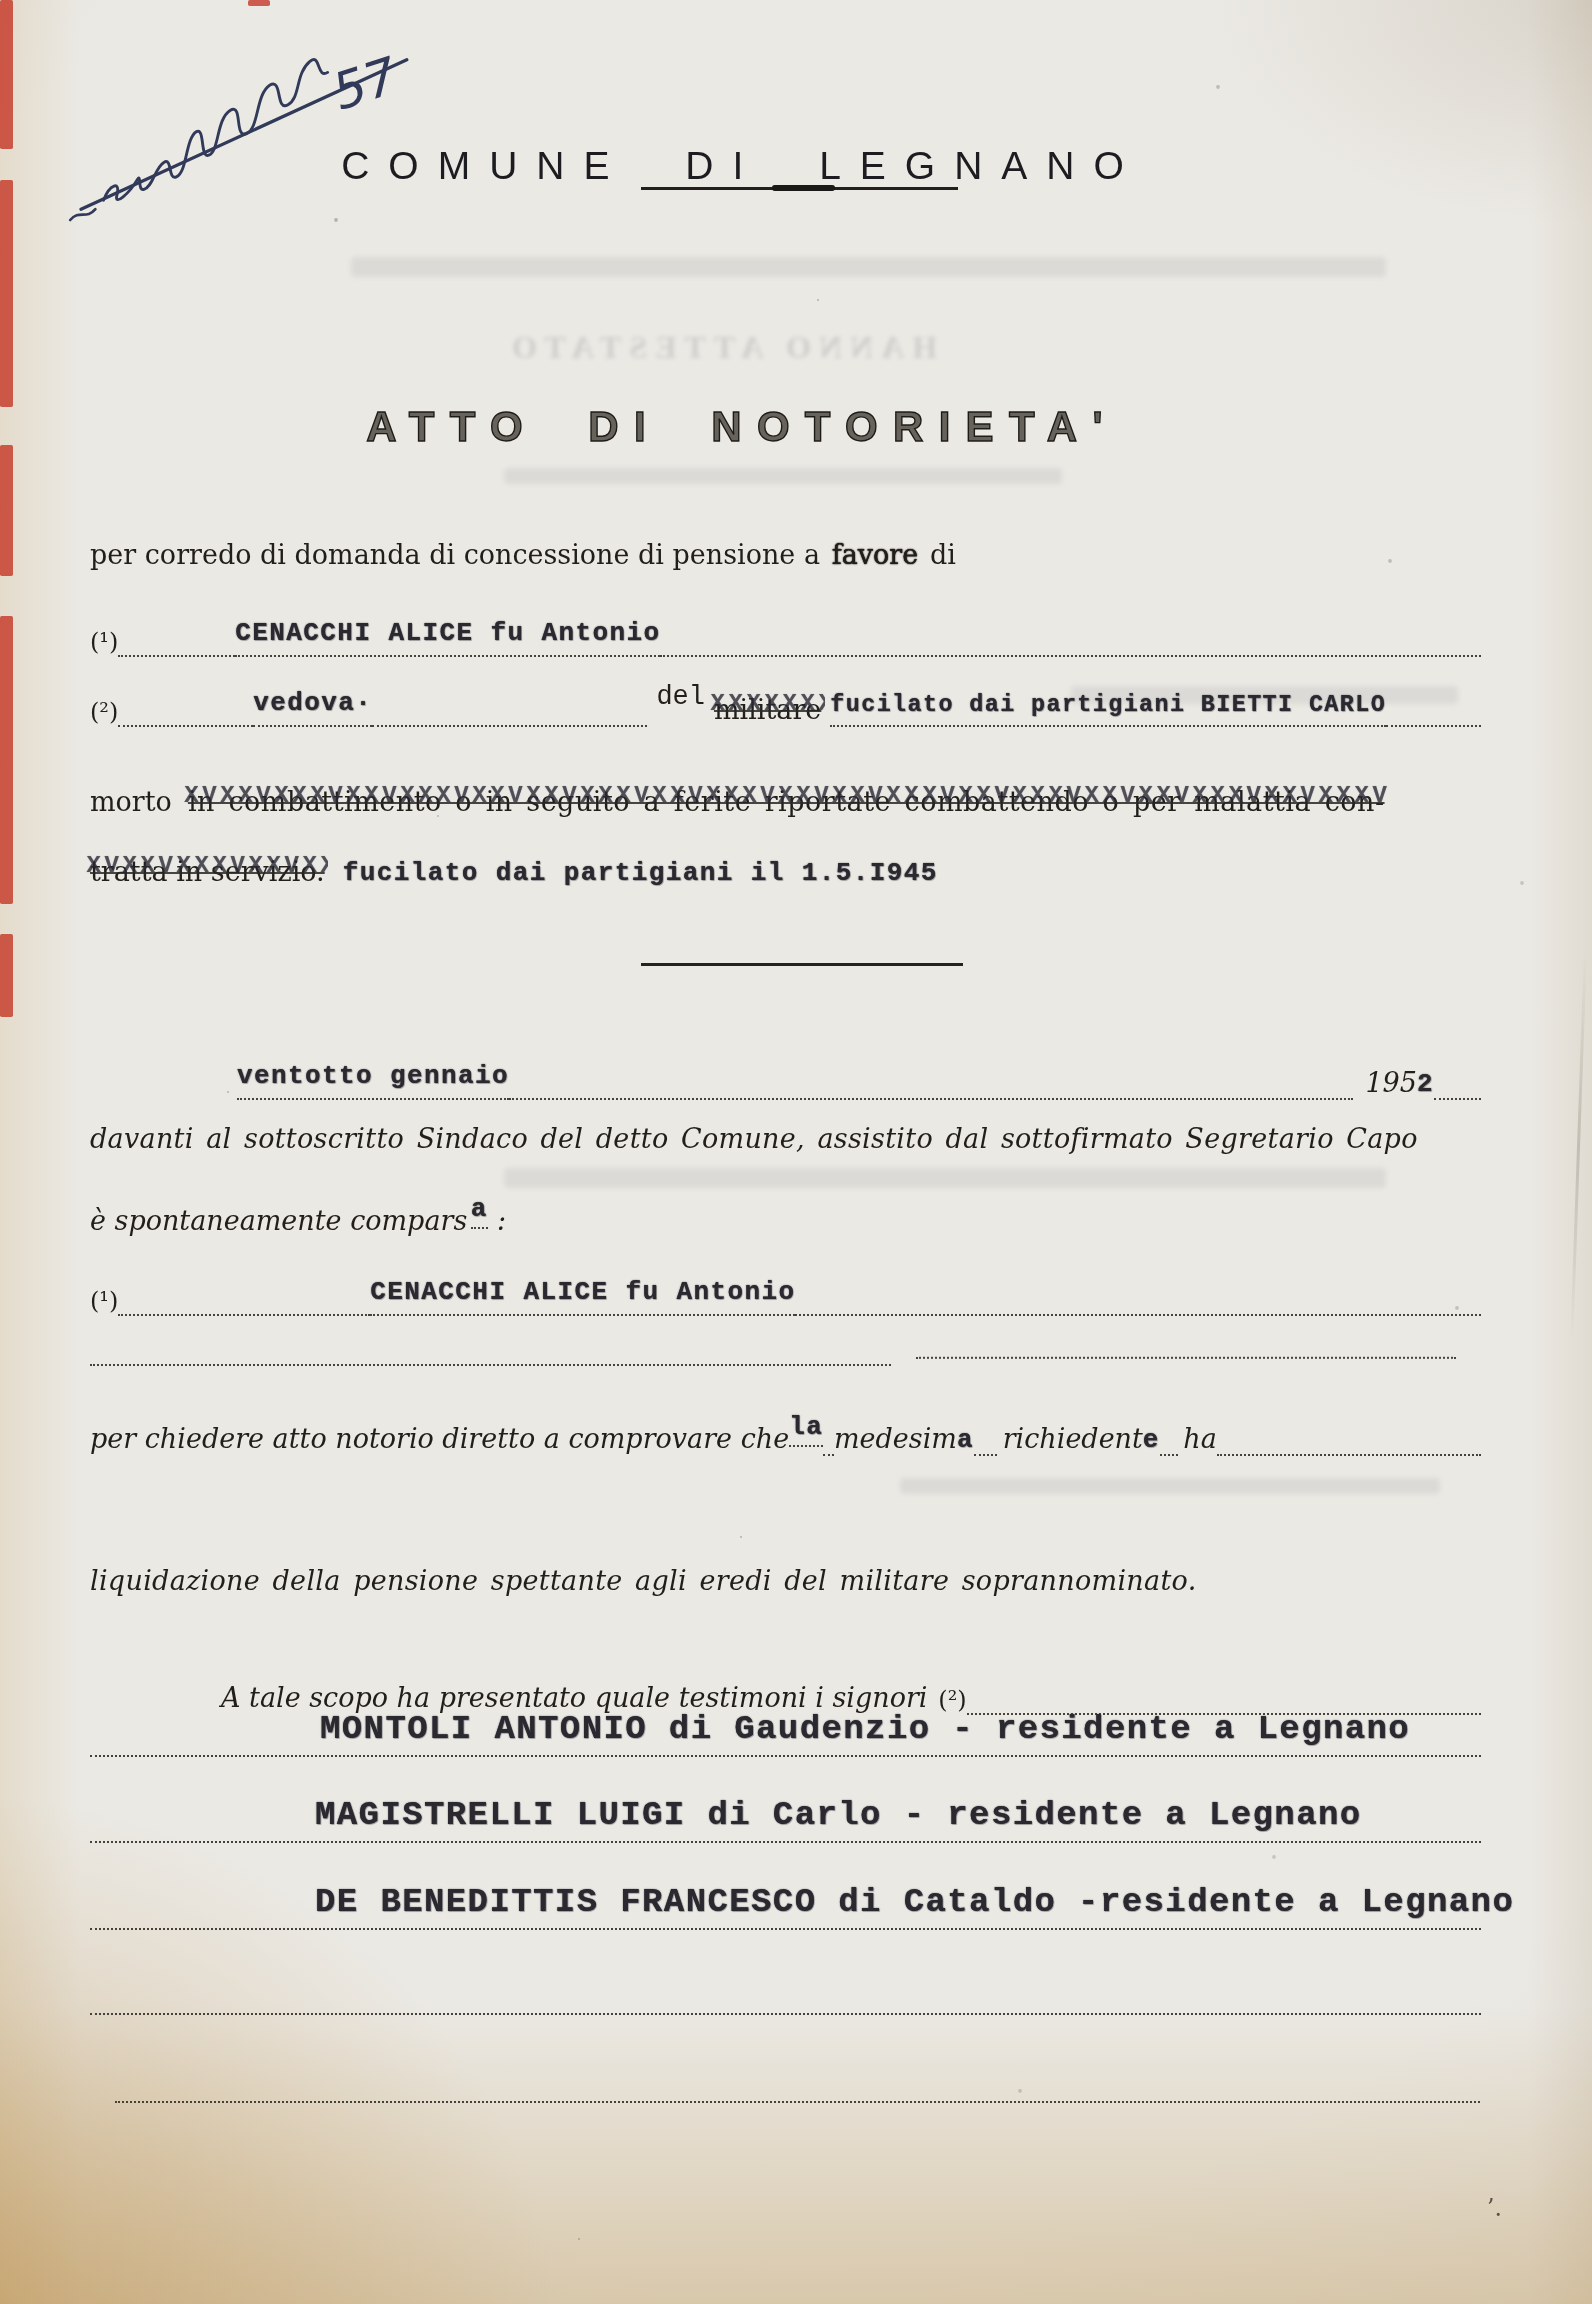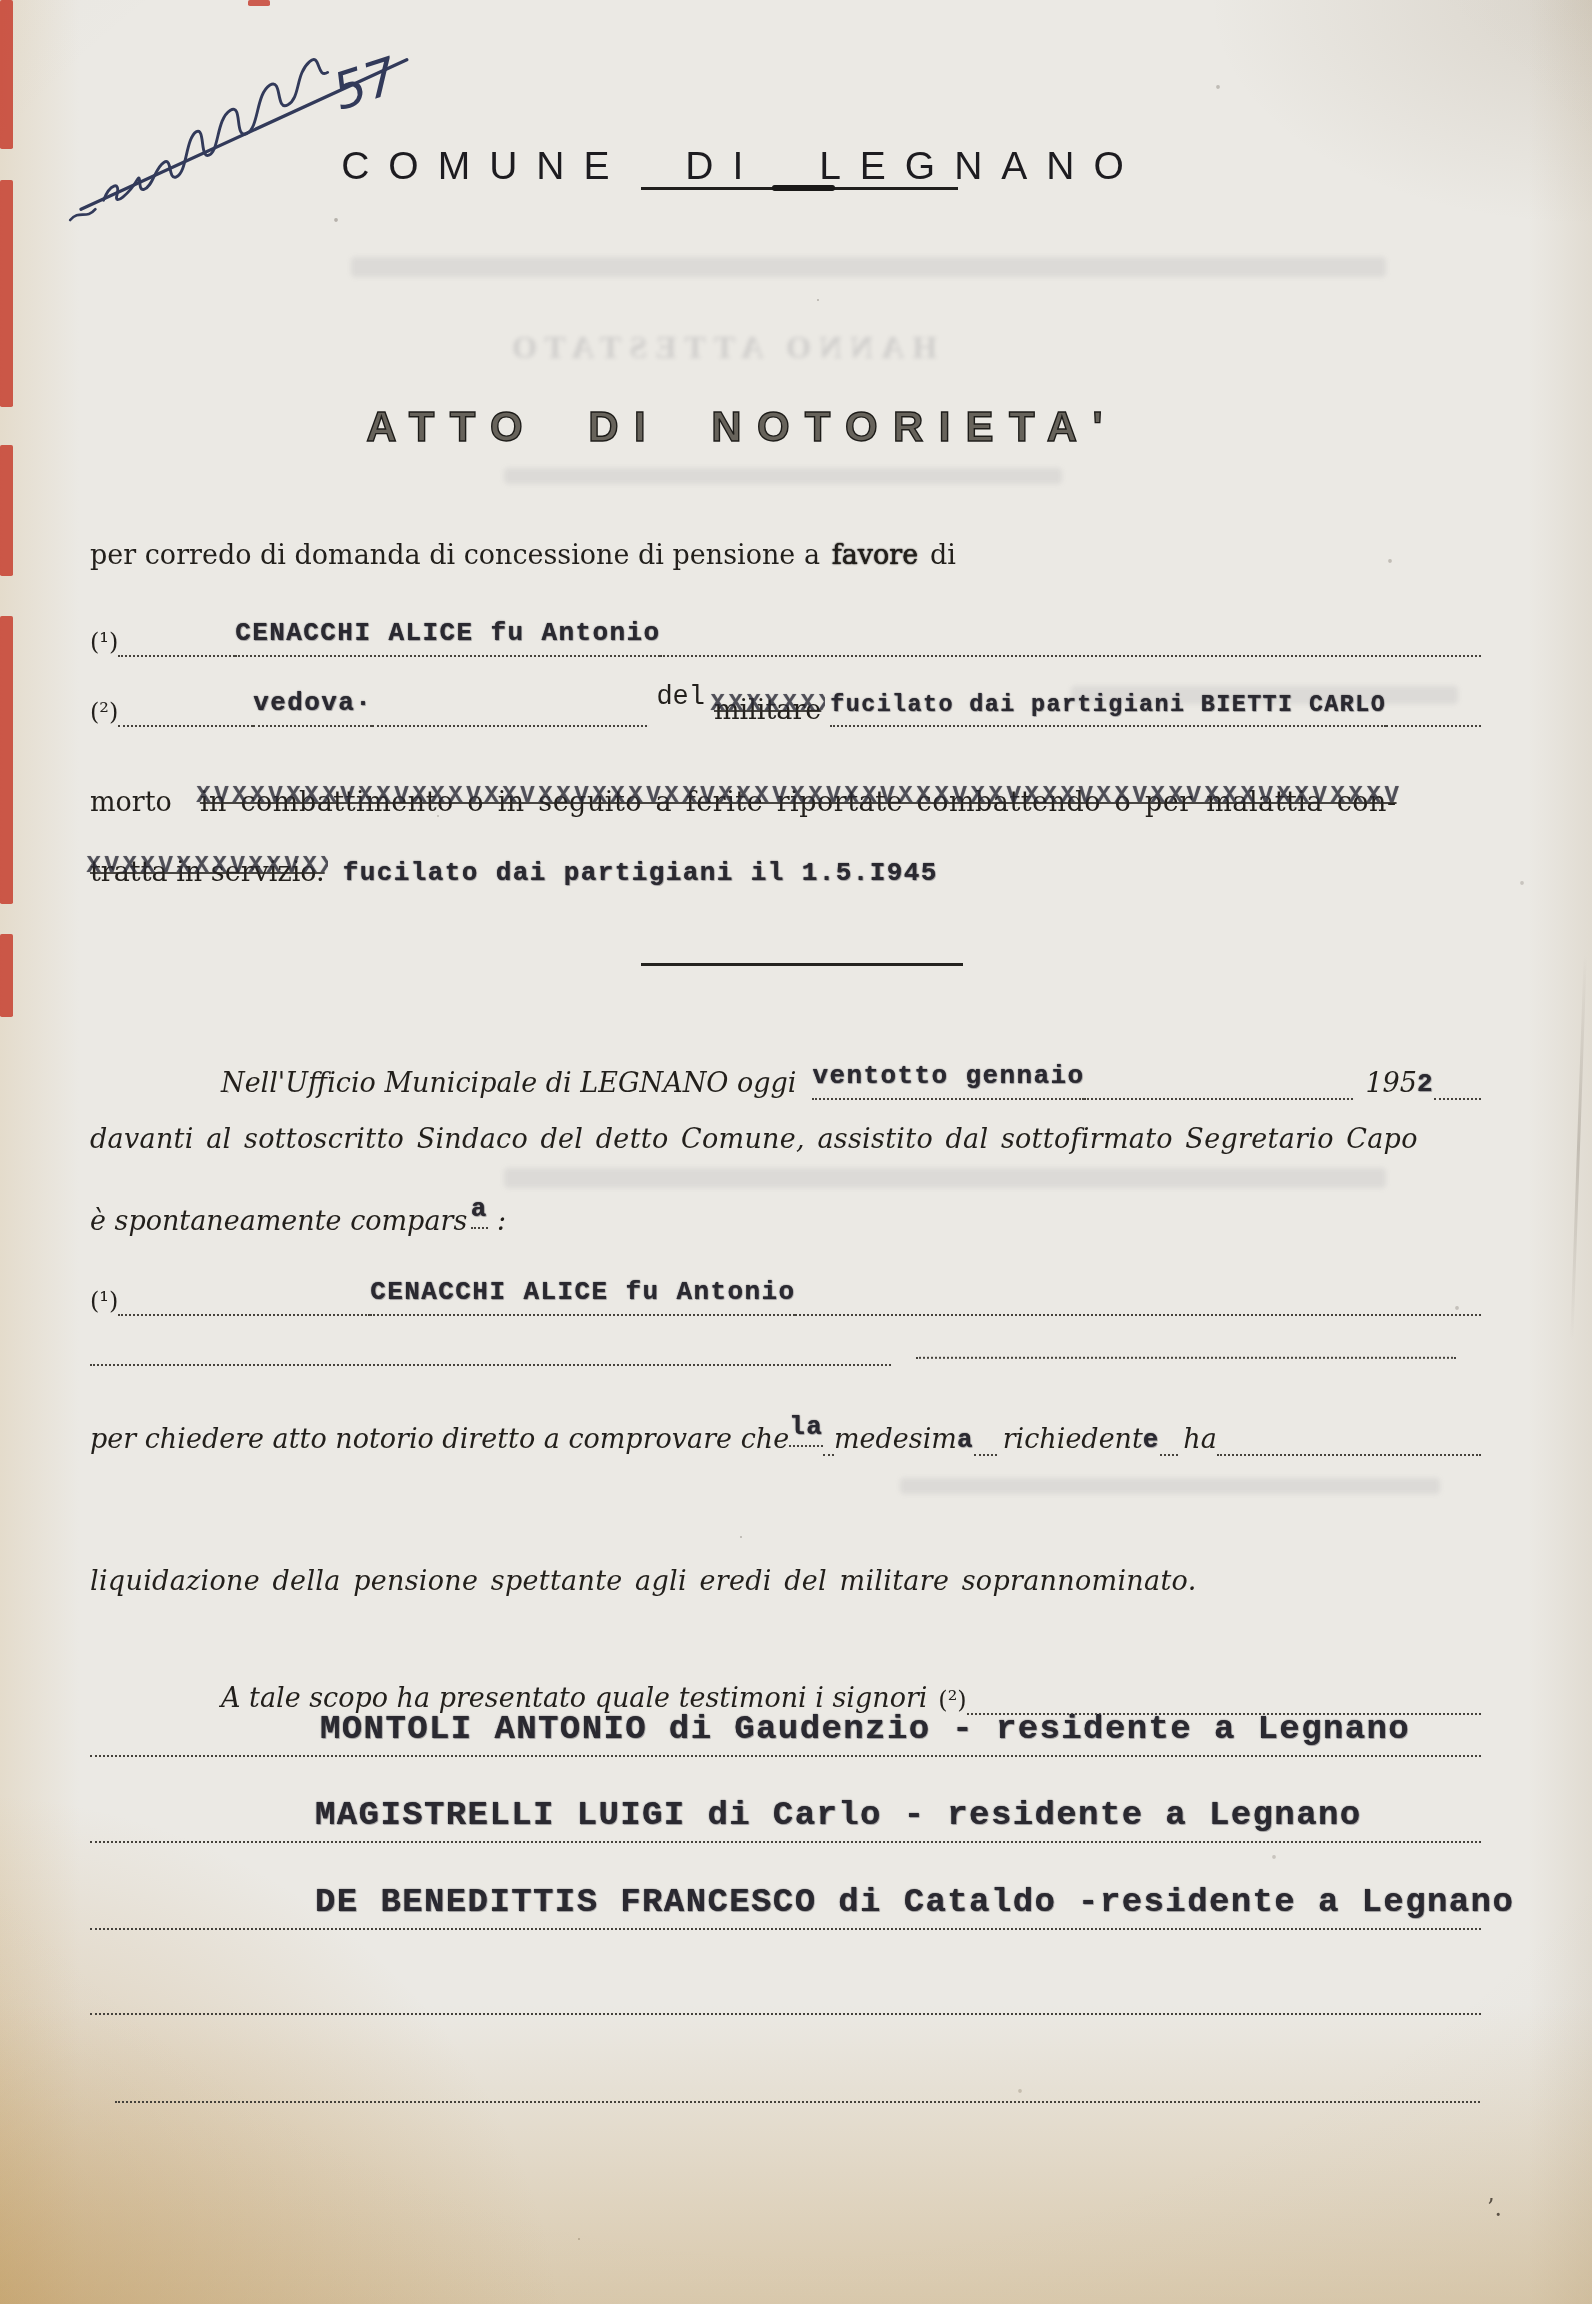--- a/index.html
+++ b/index.html
@@ -124,31 +124,30 @@
     <span class="typed dotu">vedova·</span>
     <span class="fill" style="width:275px;"></span>
     <span class="pt" style="margin:12px 9px;font-family:Liberation Mono, monospace;">del</span>
     <span class="pt struck" data-x="XXXXXXXX">militare</span>
     <span class="typed dotu" style="margin-left:9px;font-size:23.4px;">fucilato dai partigiani BIETTI CARLO</span>
     <span class="grow"></span>
   </div>
 
   <div class="row" style="left:90px;top:785px;width:1391px;">
     <span class="pt">morto</span>
-    <span class="pt struck" style="margin-left:28px;letter-spacing:0.5px;word-spacing:4.5px;" data-x="XVXXVXXXVXXVXXXVXXVXXVXXXVXXVXXXVXXVXXVXXXVXXVXXXVXXVXXVXXXVXXVXXXVXXVXXVXXXVXXVXXXVXXVXX">in combattimento o in seguito a ferite riportate combattendo o per malattia con-</span>
+    <span class="pt struck" style="margin-left:16px;letter-spacing:0.5px;word-spacing:4.5px;" data-x="XVXXVXXXVXXVXXXVXXVXXVXXXVXXVXXXVXXVXXVXXXVXXVXXXVXXVXXVXXXVXXVXXXVXXVXXVXXXVXXVXXXVXXVXX">in combattimento o in seguito a ferite riportate combattendo o per malattia con-</span>
   </div>
   <div class="row" style="left:90px;top:855px;width:1391px;">
     <span class="pt struck" data-x="XVXXVXXXVXXVXXXVXX">tratta in servizio.</span>
     <span class="typed" style="margin-left:18px;">fucilato dai partigiani il 1.5.I945</span>
   </div>
 
   <div class="rule2"></div>
 
   <div class="row" style="left:221px;top:1044px;width:1260px;height:56px;">
-    <span class="pt it">Nell'Ufficio Municipale di LEGNANO oggi</span>
     <span class="typed dotu" style="margin-left:16px;text-align:right;">ventotto gennaio</span>
     <span class="grow"></span>
     <span class="pt it" style="margin-left:12.6px;">195</span>
     <span class="typed">2</span>
     <span class="fill" style="width:47px;"></span>
   </div>
 
   <div class="row" style="left:90px;top:1122px;width:1391px;">
     <span class="pt it" style="letter-spacing:0.3px;word-spacing:3.6px;">davanti al sottoscritto Sindaco del detto Comune, assistito dal sottofirmato Segretario Capo</span>
   </div>

